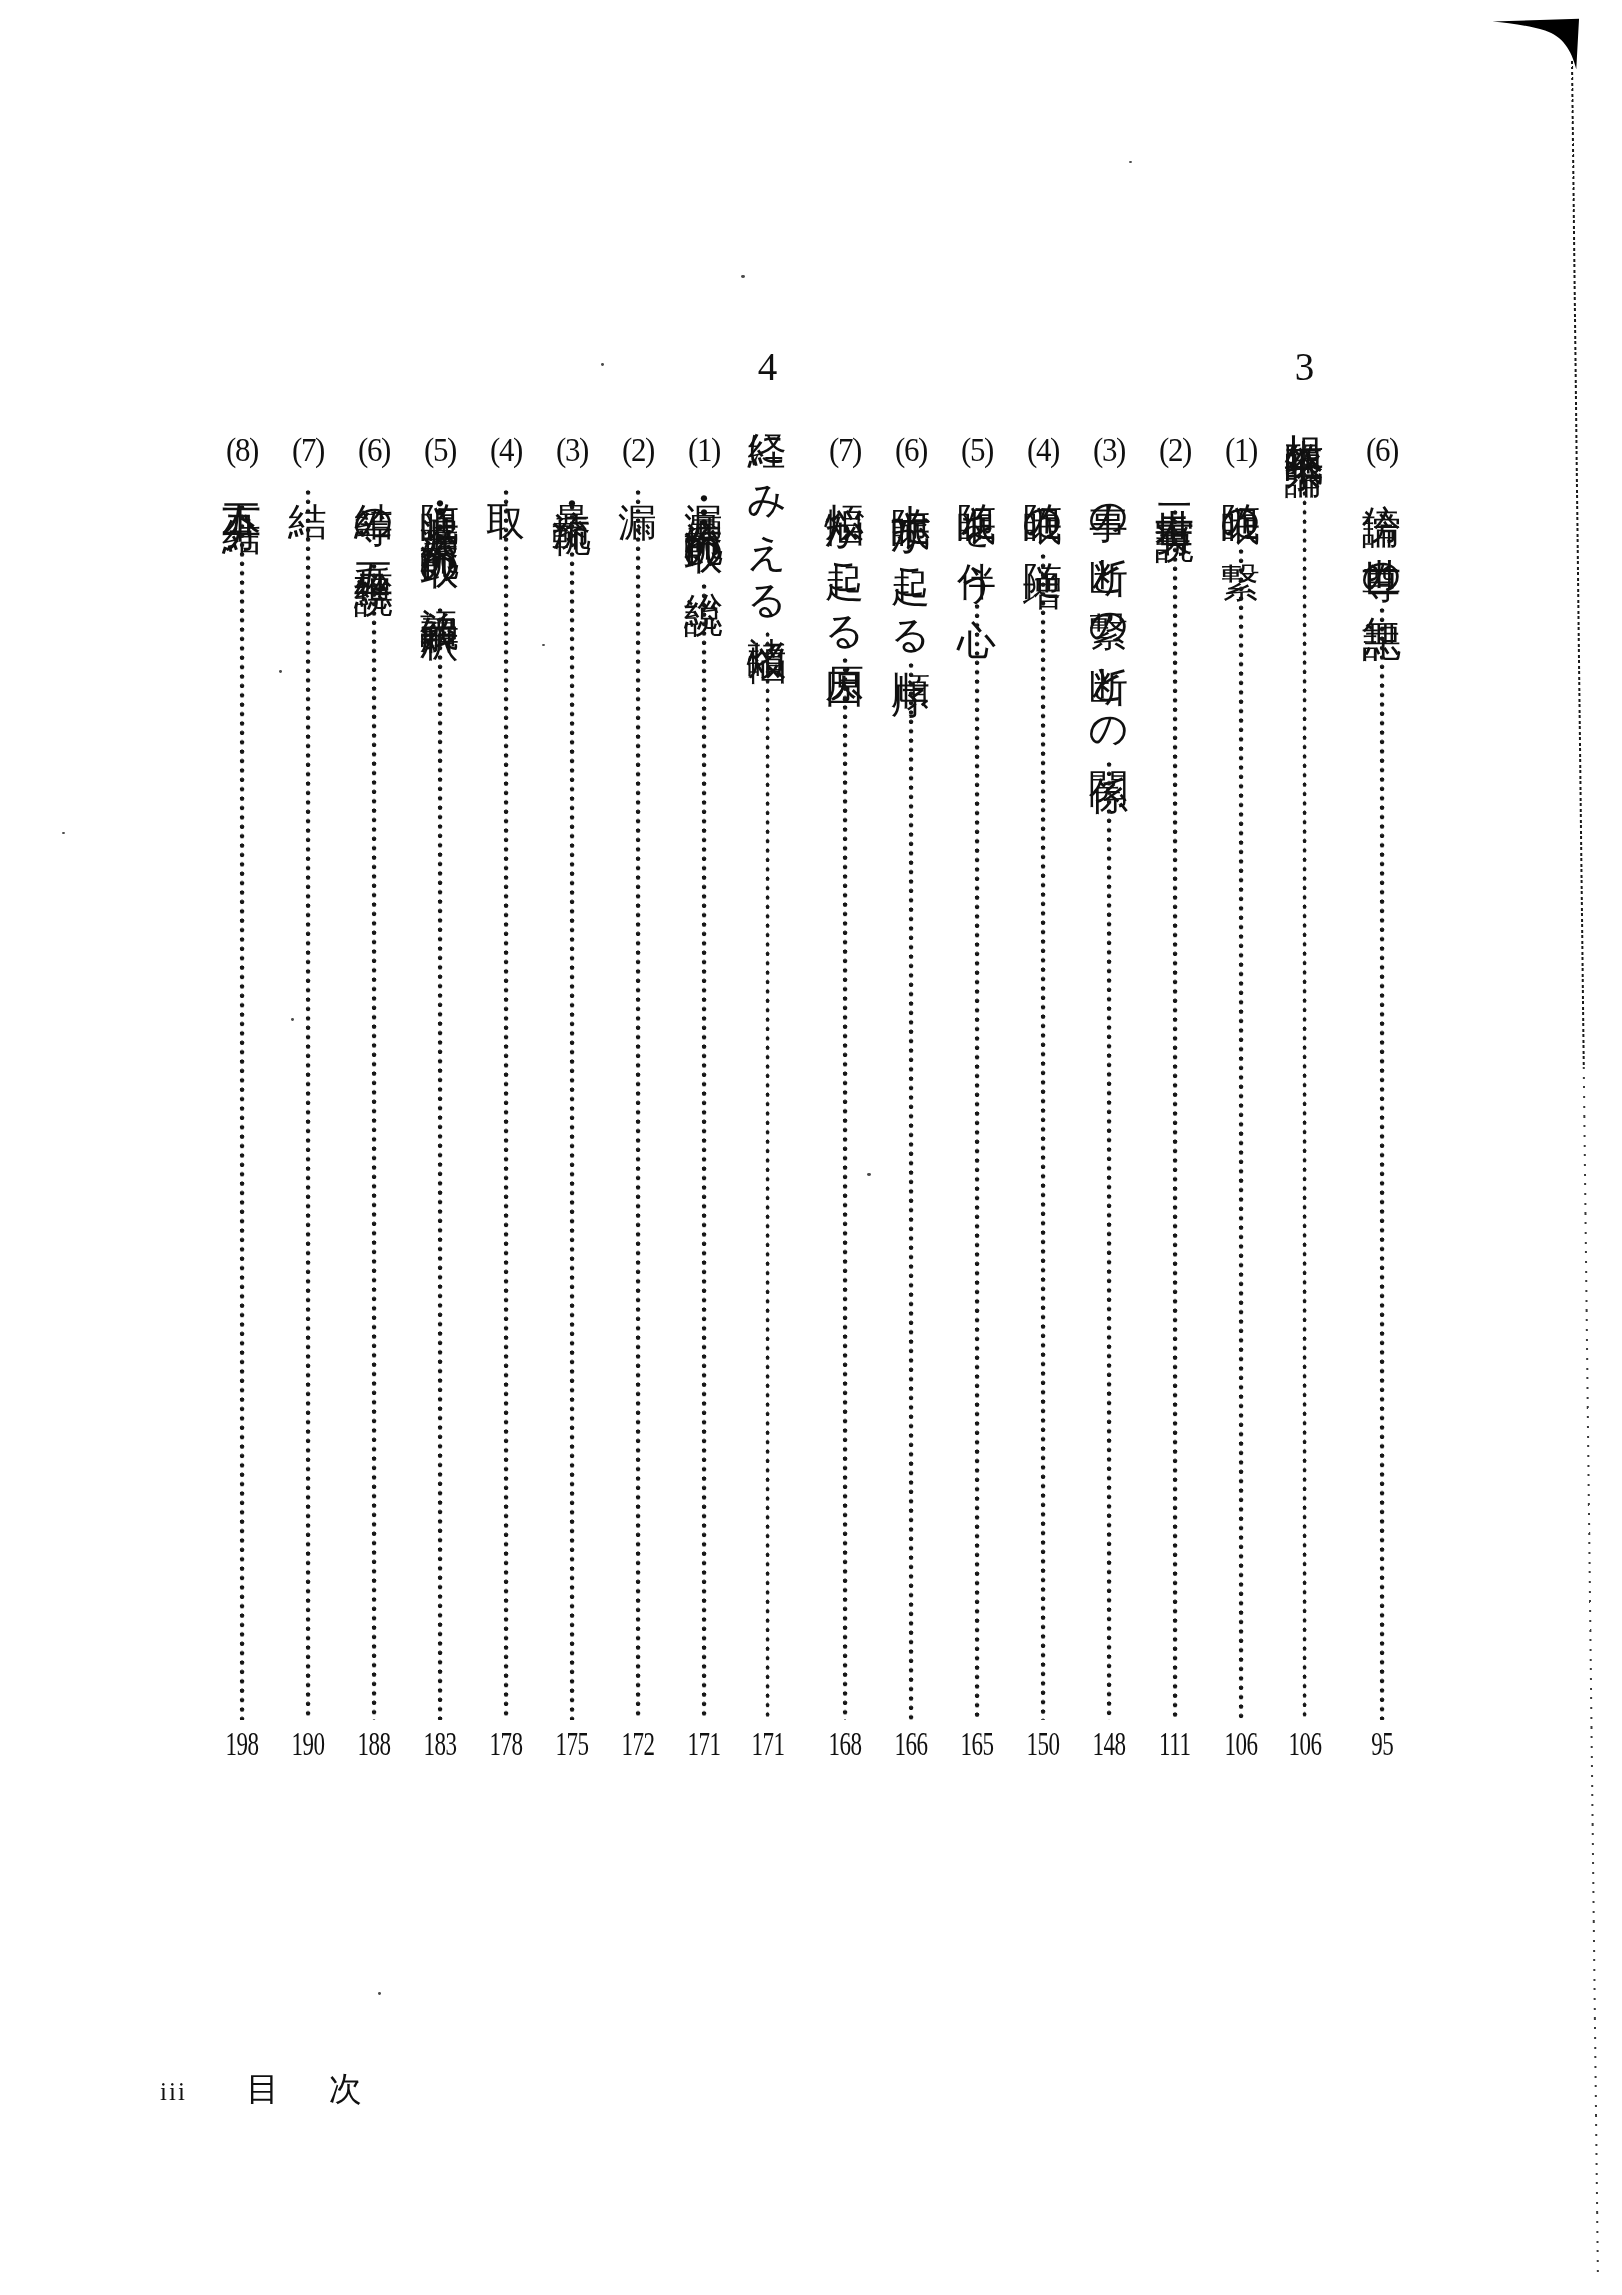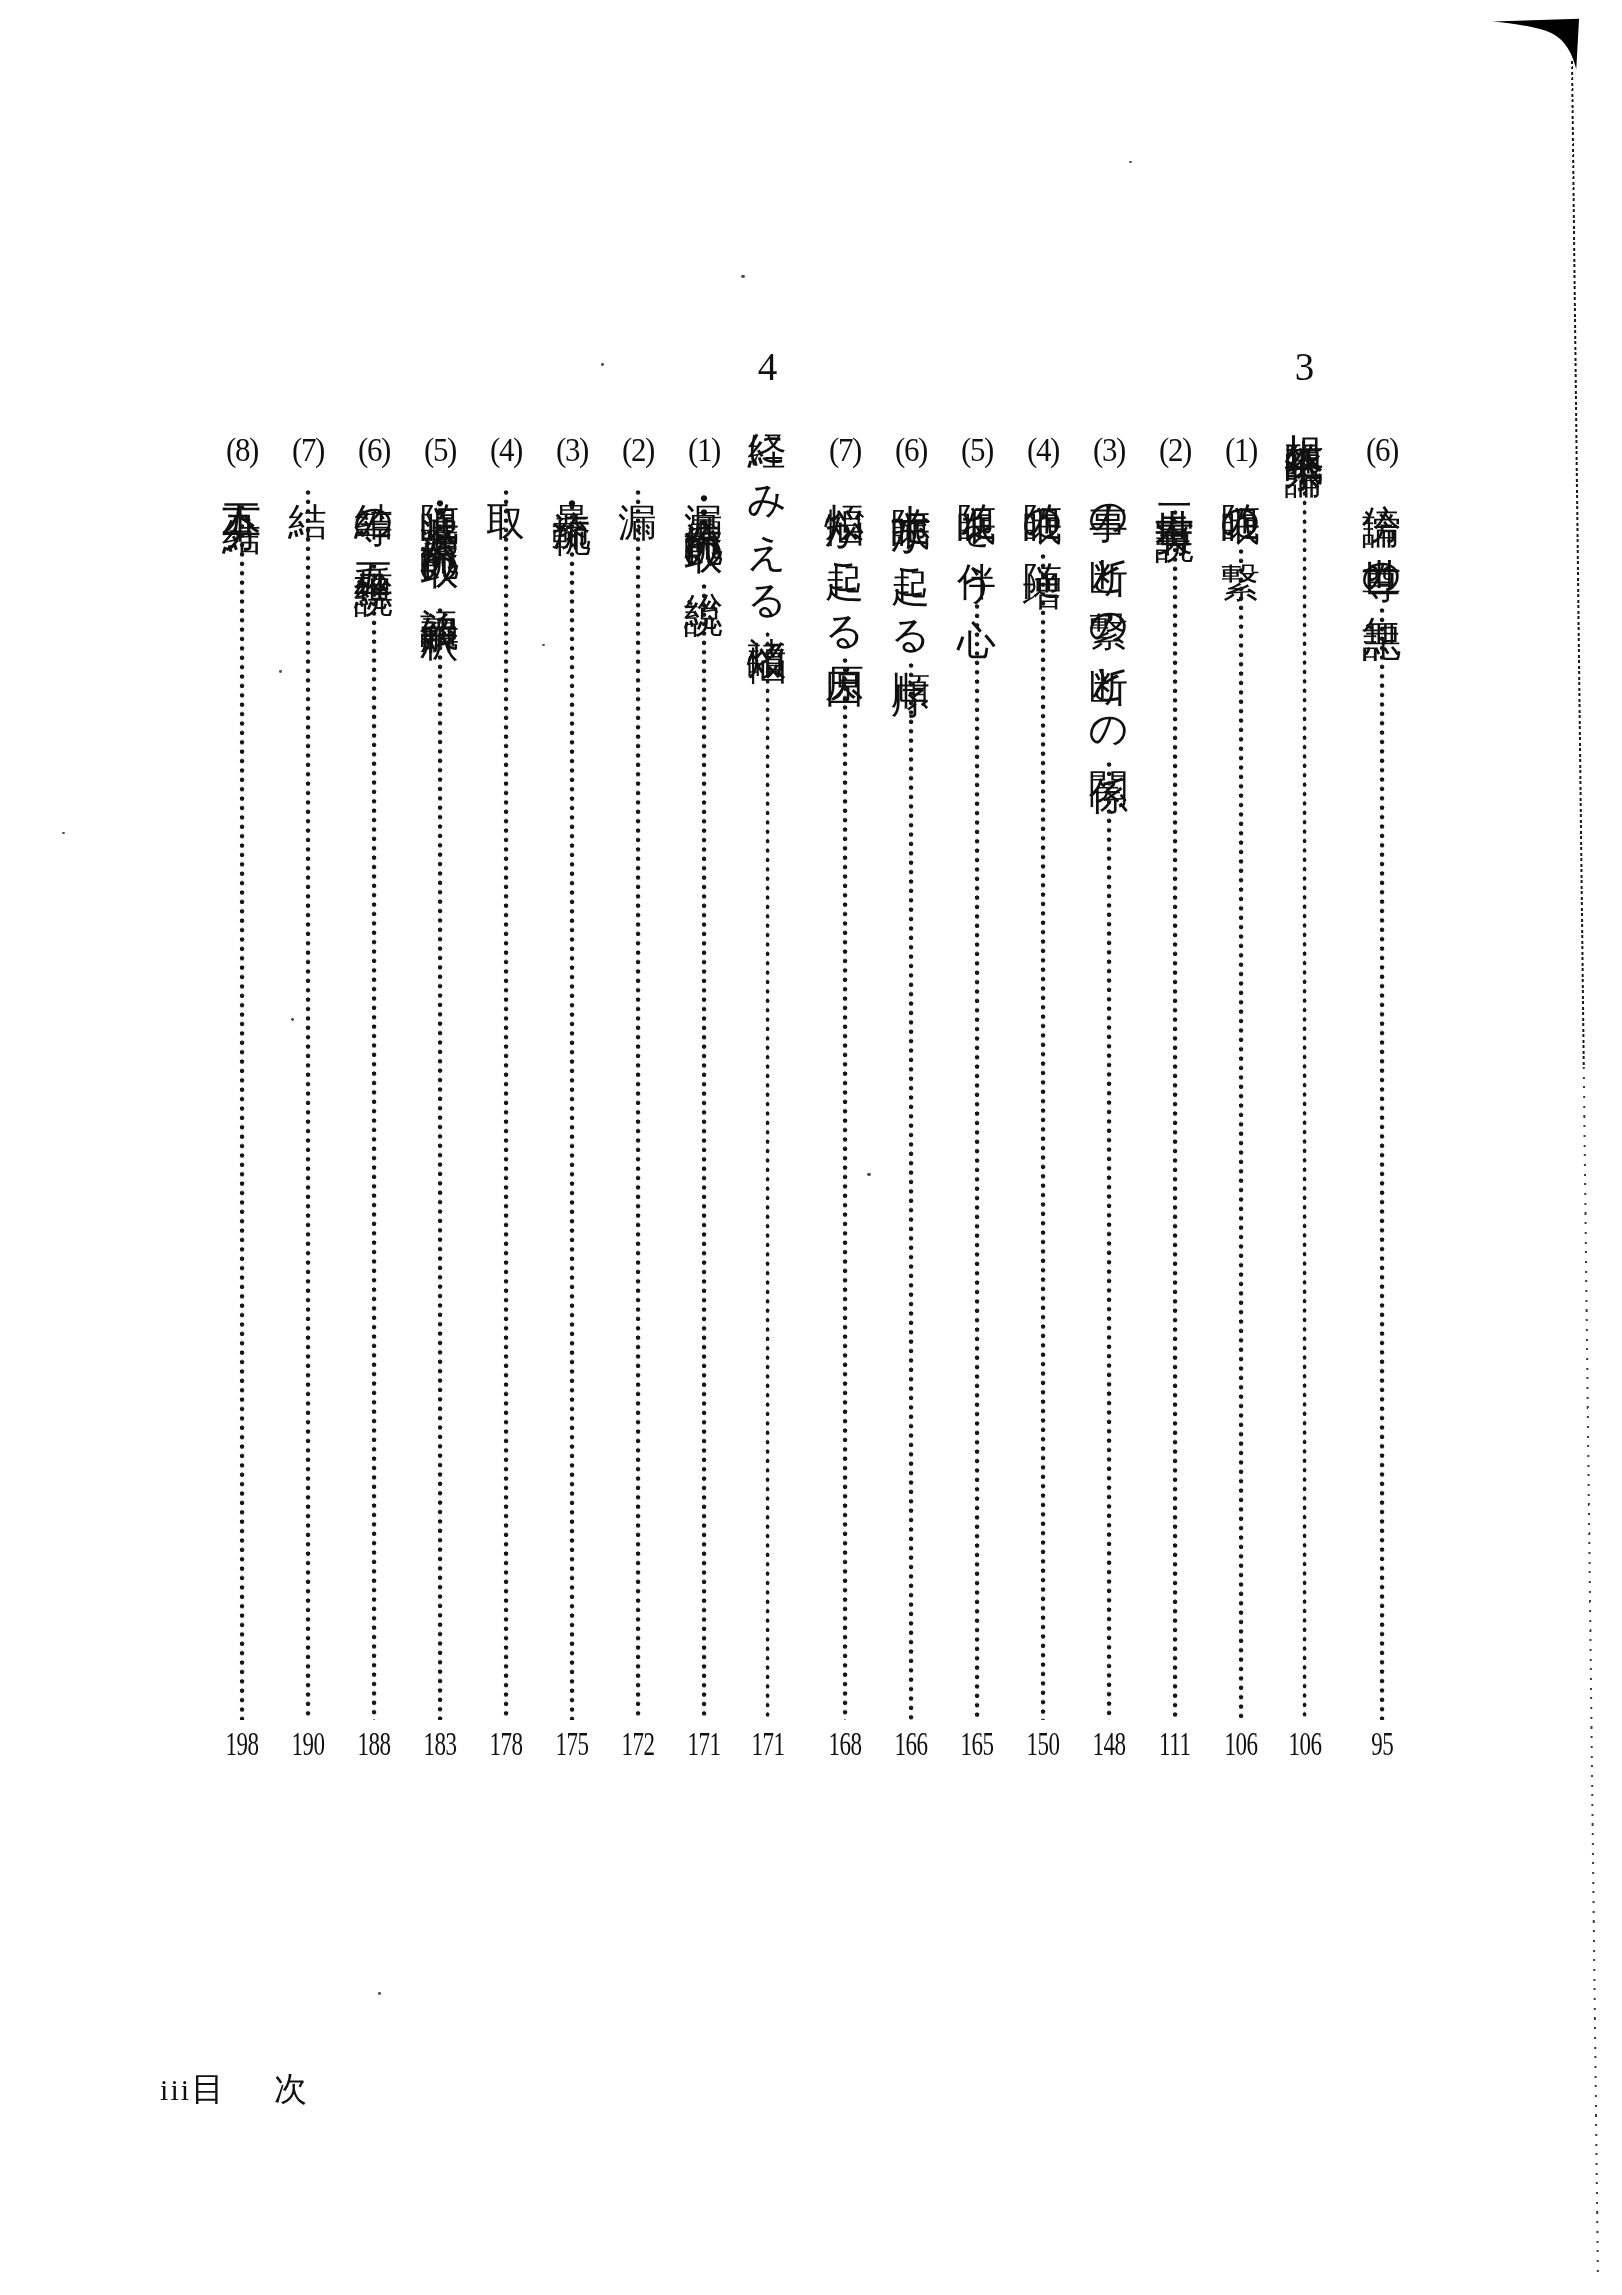--- a/index.html
+++ b/index.html
@@ -39,22 +39,22 @@
   .pagenum{
     writing-mode:horizontal-tb;font-size:32px;line-height:1;
     letter-spacing:-0.7px;transform:scaleX(0.72) scaleY(1.08);
     margin-bottom:9.7px;white-space:nowrap;
   }
   
   .footer{
     position:absolute;left:160px;top:2067px;
     display:flex;align-items:baseline;
   }
-  .footer .pg{font-size:30px;letter-spacing:2.1px;text-align:right;}
-  .footer .ttl{font-size:33px;letter-spacing:8.3px;}
+  .footer .pg{font-size:25px;letter-spacing:2.1px;text-align:right;}
+  .footer .ttl{font-size:33px;letter-spacing:8.3px;margin-left:59px;}
   
   .artifact-svg{position:absolute;left:0;top:0;pointer-events:none;}
   .scan-line{
     position:absolute;left:1571px;top:61px;width:2.1px;height:2216px;
     transform:rotate(-0.67deg);transform-origin:top center;
   }
   .scan-line .seg1{
     width:2.1px;height:1006px;
     background-image:repeating-linear-gradient(to bottom,rgba(5,5,5,.92) 0 2.8px,transparent 2.8px 5.5px);
   }

